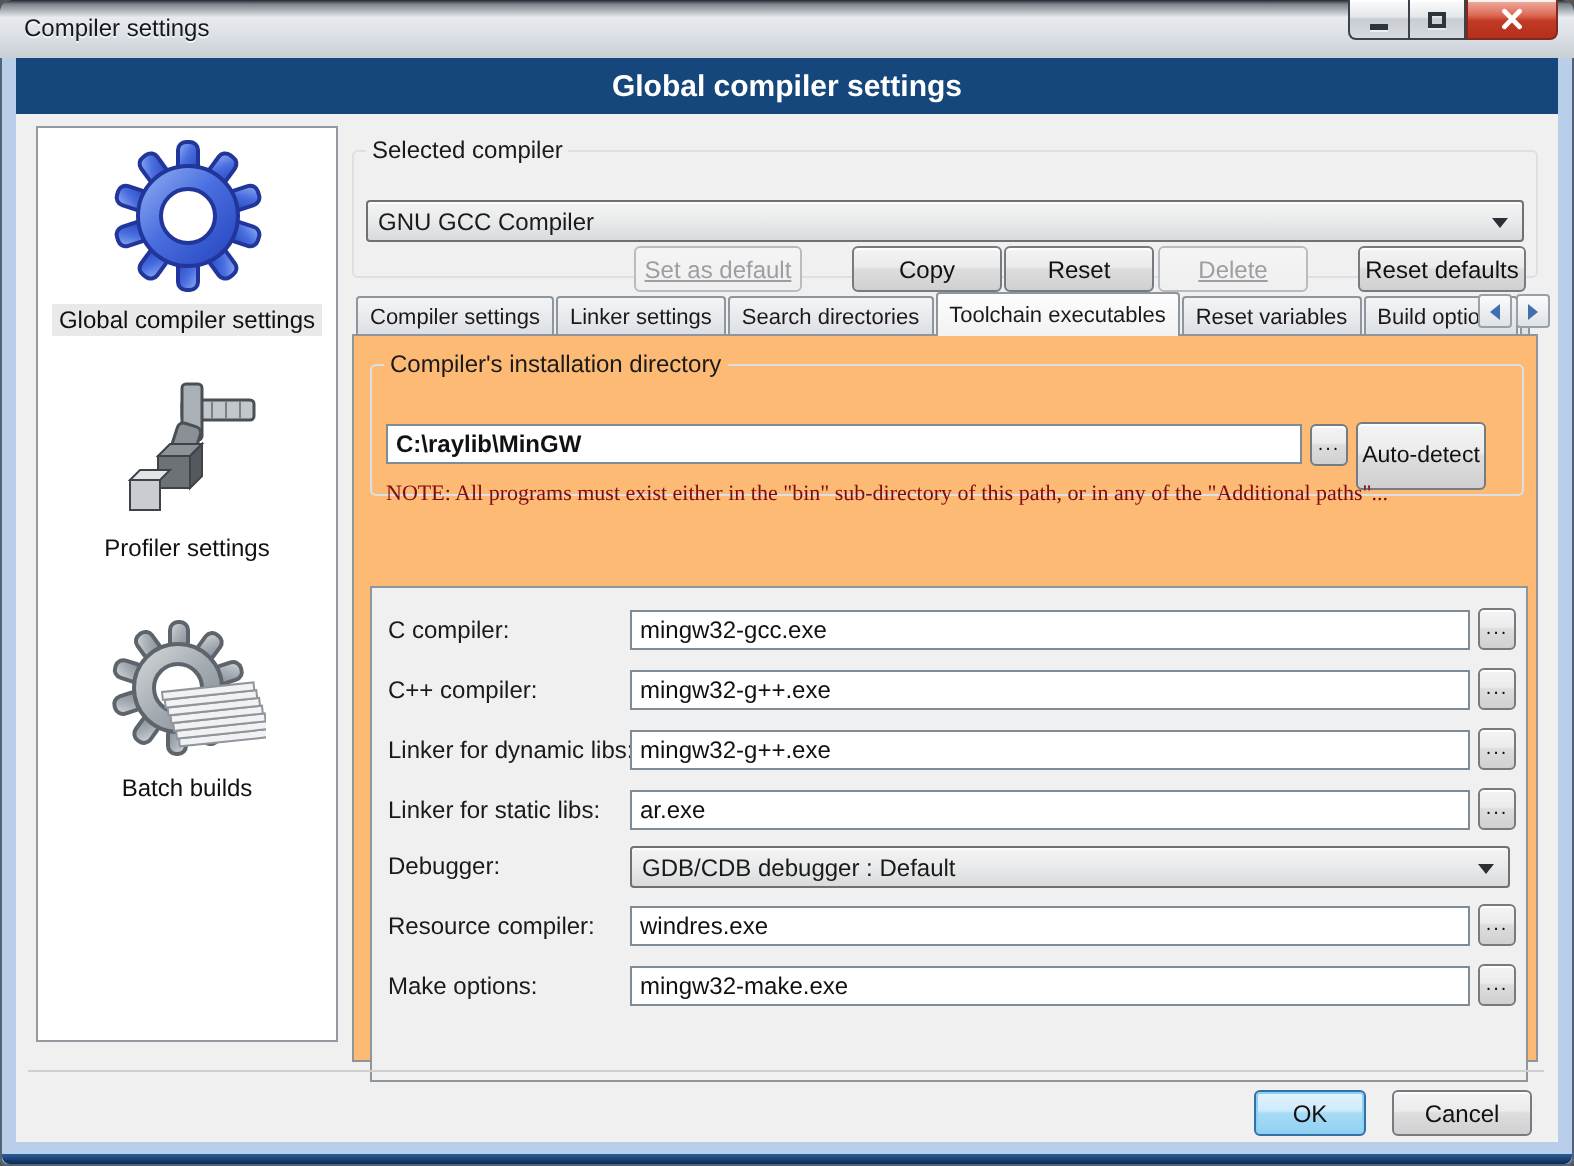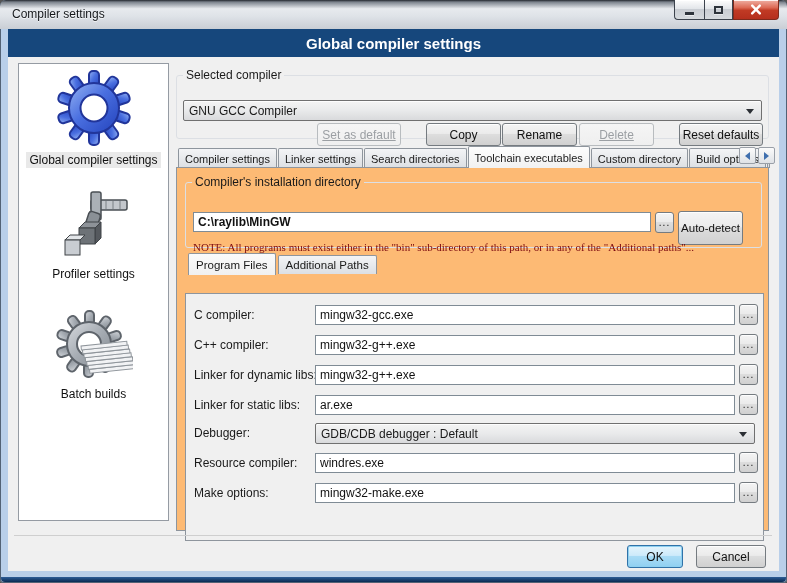--- a/index.html
+++ b/index.html
@@ -249,31 +249,31 @@
     </div>
 
     <fieldset class="grp grp-selected">
       <legend>Selected compiler</legend>
       <div class="combo combo-main">
         <span>GNU GCC Compiler</span>
         <span class="arr"></span>
       </div>
       <div class="btn disabled b-setdef">Set as default</div>
       <div class="btn b-copy">Copy</div>
-      <div class="btn b-rename">Rename</div>
+      <div class="btn b-rename">Reset</div>
       <div class="btn disabled b-delete">Delete</div>
       <div class="btn b-reset">Reset defaults</div>
     </fieldset>
 
     <div class="tabstrip">
       <div class="tab">Compiler settings</div>
       <div class="tab">Linker settings</div>
       <div class="tab">Search directories</div>
       <div class="tab active">Toolchain executables</div>
-      <div class="tab">Custom directory</div>
+      <div class="tab">Reset variables</div>
       <div class="tab">Build options</div>
       <div class="tab-sliver"></div>
     </div>
     <div class="tab-arrows" style="left:729px;">
       <div class="tab-arrow">
           <span class="tri-l"></span>
         </div>
       <div class="tab-arrow">
           <span class="tri-r"></span>
         </div>
@@ -282,24 +282,20 @@
     <div class="tabpage">
 
       <fieldset class="grp grp-install">
         <legend>Compiler's installation directory</legend>
         <input class="inp i-path" value="C:\raylib\MinGW" style="">
         <div class="btn dots d-path">...</div>
         <div class="btn b-autodetect">Auto-detect</div>
         <div class="note">NOTE: All programs must exist either in the "bin" sub-directory of this path, or in any of the "Additional paths"...</div>
       </fieldset>
 
-      <div class="subtabstrip">
-        <div class="subtab active">Program Files</div>
-        <div class="subtab">Additional Paths</div>
-      </div>
 
       <div class="subpanel">
 
         <div class="frow" style="top:10px">
           <span class="flabel">C compiler:</span>
           <input class="inp finput" value="mingw32-gcc.exe" style="">
           <div class="btn dots fdots">...</div>
         </div>
 
         <div class="frow" style="top:40px">

